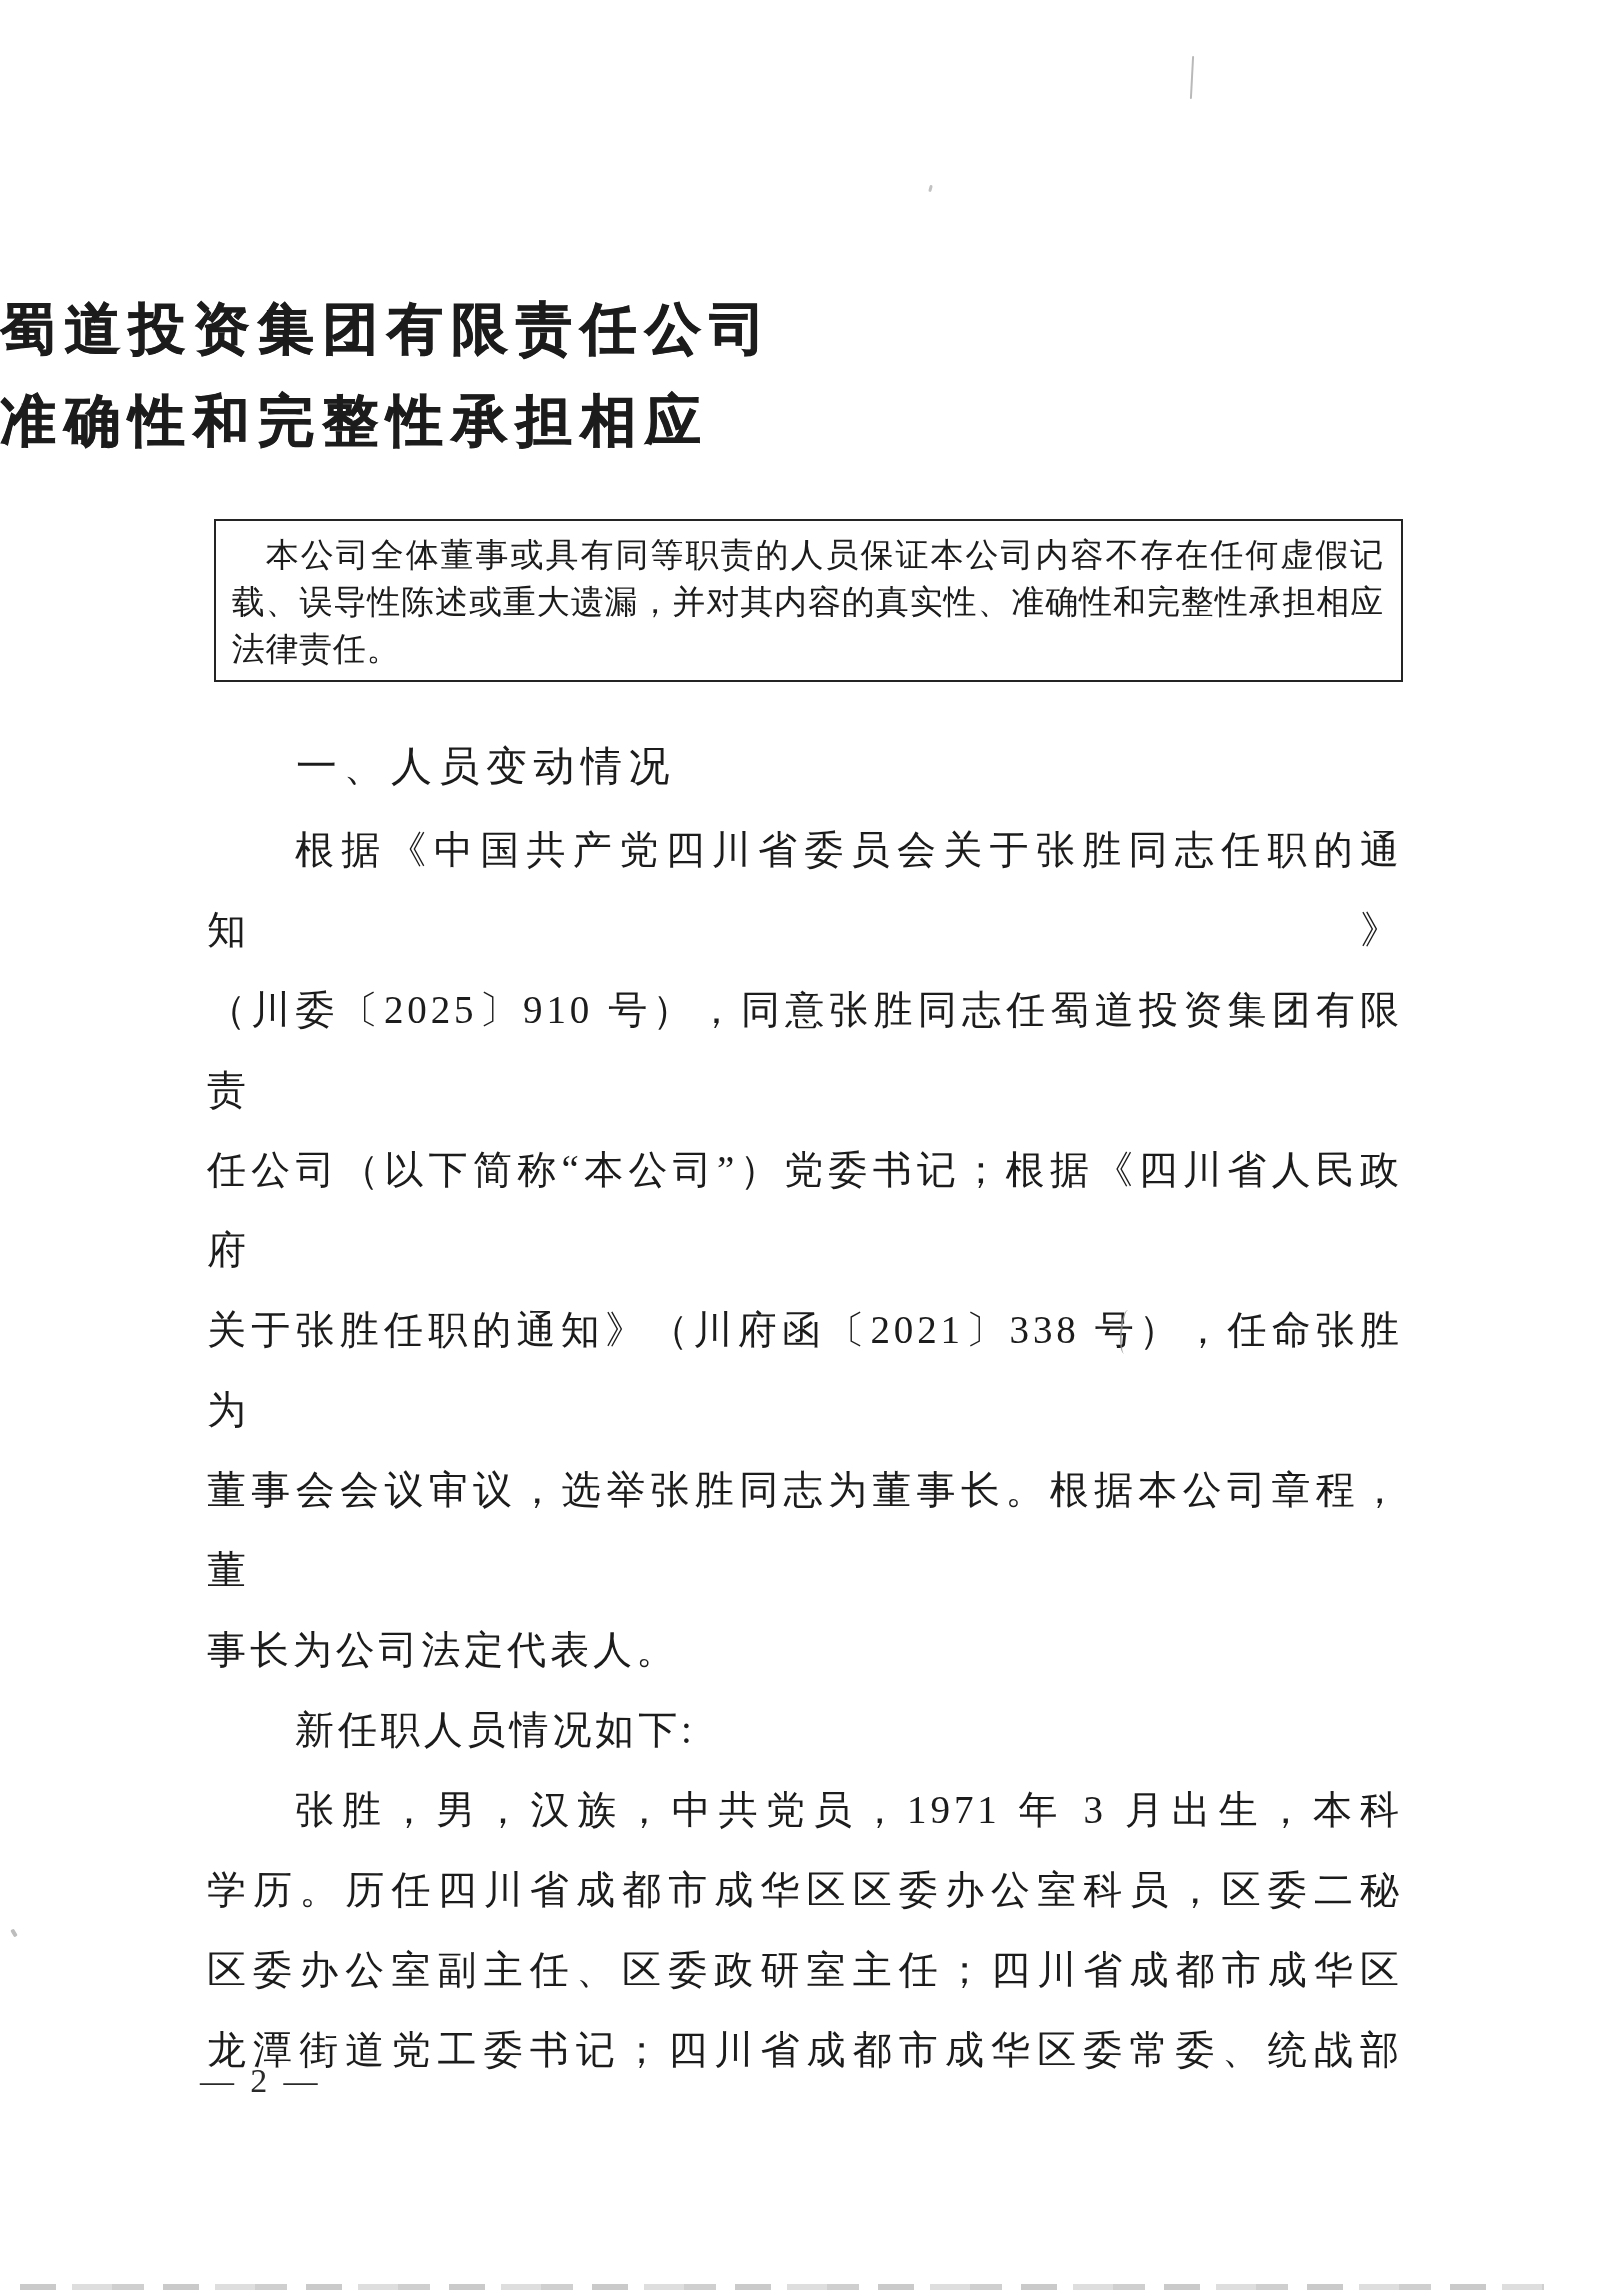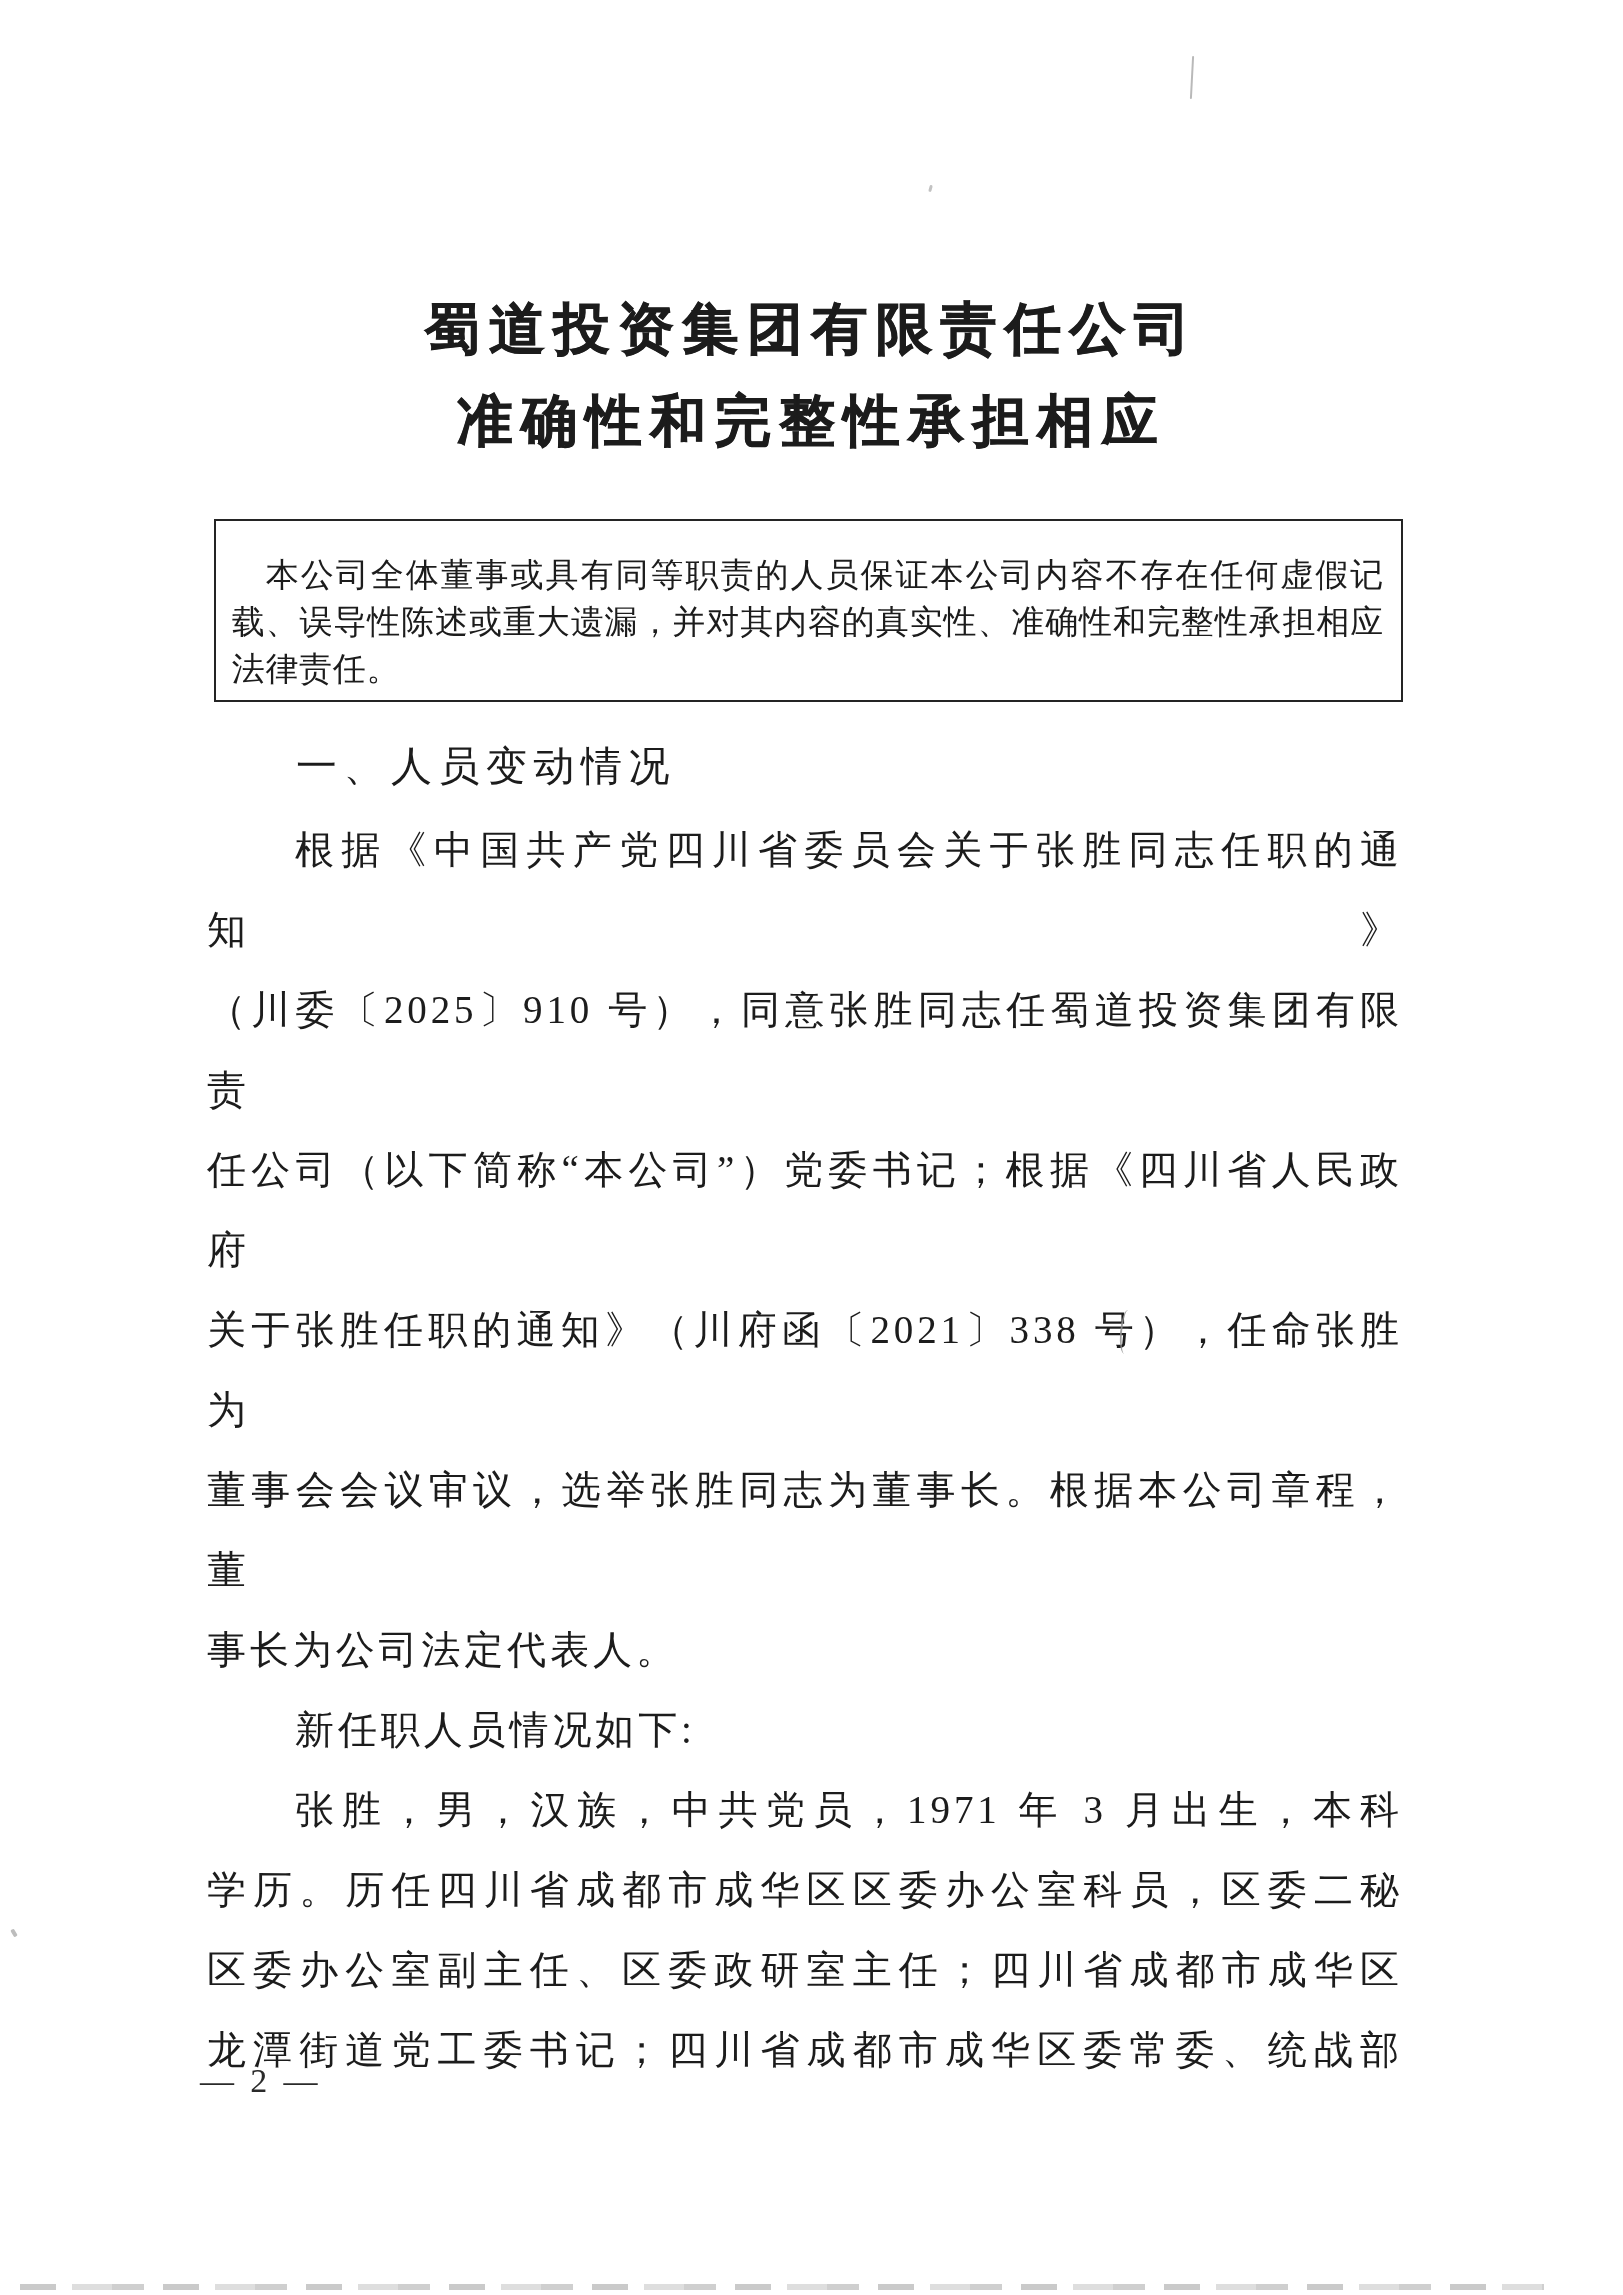--- a/index.html
+++ b/index.html
@@ -6,37 +6,36 @@
   .page{
     position:relative;
     width:1623px;height:2295px;
     background:#ffffff;
     overflow:hidden;
     font-family:"Liberation Serif","DejaVu Serif",serif;
     color:var(--ink,#1c1c1c);
   }
   .title-block{
     position:absolute;top:283px;left:0;width:100%;
-    text-align:center;
     font-weight:700;
     font-size:56px;
     line-height:92px;
     letter-spacing:8.5px;
     -webkit-text-stroke:0.7px currentColor;
   }
   .disclaimer-box{
     position:absolute;left:214px;top:519px;width:1189px;
     box-sizing:border-box;
     border:2.6px solid #242424;
     padding:10.5px 17px 7.9px 15.7px;
     font-size:33px;
     line-height:47px;
     letter-spacing:0.7px;
   }
-  .dline.indent{text-indent:34px;margin-top:20px;}
+  .dline.indent{text-indent:34px;}
   .dline.just{text-align:justify;text-align-last:justify;}
   .section-heading{
     position:absolute;left:296px;top:739px;
     font-family:"Liberation Sans","DejaVu Sans",sans-serif;
     font-weight:400;
     font-size:41px;
     letter-spacing:6.5px;
   }
   .body-block{
     position:absolute;left:207px;top:810px;width:1196px;

